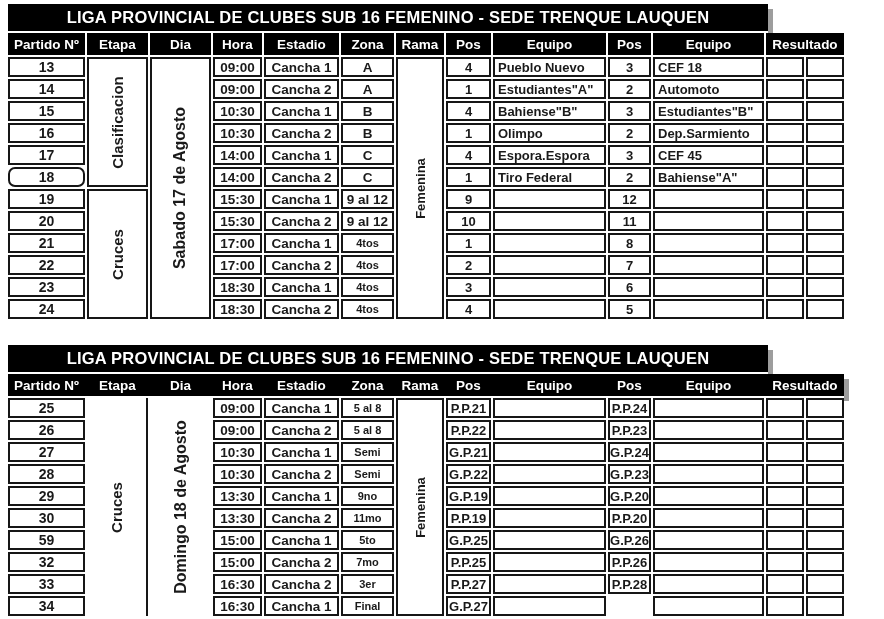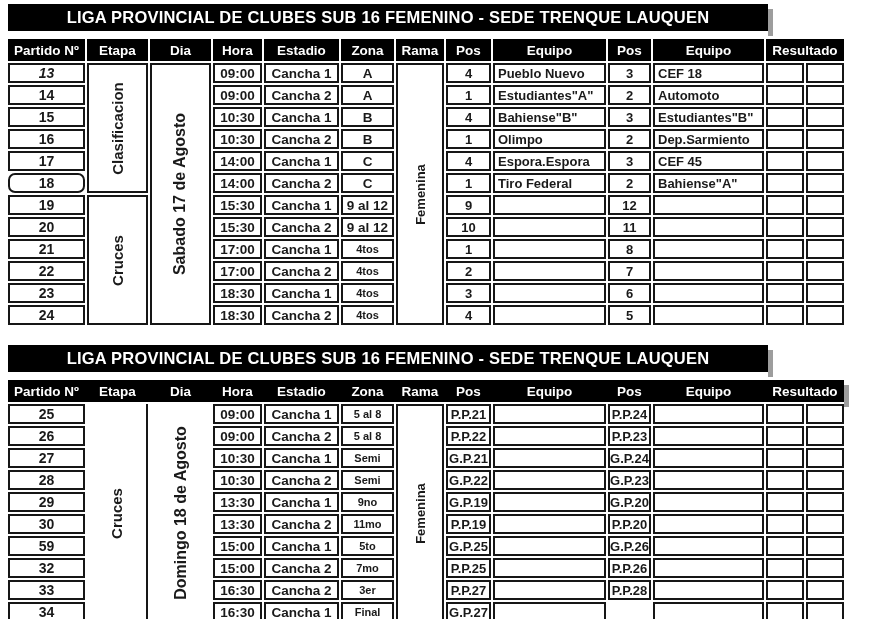--- a/index.html
+++ b/index.html
@@ -4,21 +4,21 @@
 <style>
   html,body { margin:0; padding:0; background:#fff; }
   .page {
     position:relative; width:884px; height:619px; overflow:hidden; background:#fff;
     font-family:"Liberation Sans", sans-serif; font-weight:bold;
     -webkit-font-smoothing:antialiased;
   }
   .fixture { position:absolute; left:8px; }
 
   .title-bar {
-    position:relative; width:760px; height:27px; margin-bottom:8px;
+    position:relative; width:760px; height:27px; margin-bottom:2px;
     background:var(--bar,#000); color:var(--bart,#fff);
     font-size:16.5px; letter-spacing:0.2px;
     display:flex; align-items:center; justify-content:center;
     white-space:nowrap;
   }
   .shadow-right::after {
     content:""; position:absolute; top:5px; right:-5px; width:5px; height:100%;
     background:var(--sh,#9d9d9d);
   }
 
@@ -84,21 +84,21 @@
         </div>
         <div class="cell vcell etapa-cell" style="grid-area: 8 / 2 / span 6;">
           <div class="vspan">Cruces</div>
         </div>
         <div class="cell vcell dia-cell" style="grid-area: 2 / 3 / span 12;">
           <div class="vspan">Sabado 17 de Agosto</div>
         </div>
         <div class="cell vcell rama-cell" style="grid-area: 2 / 7 / span 12;">
           <div class="vspan">Femenina</div>
         </div>
-        <div class="cell partido" style="grid-area: 2 / 1; font-style: italic;">13</div>
+        <div class="cell partido" style="grid-area: 2 / 1;">13</div>
         <div class="cell hora" style="grid-area: 2 / 4;">09:00</div>
         <div class="cell estadio" style="grid-area: 2 / 5;">Cancha 1</div>
         <div class="cell zona" style="grid-area: 2 / 6;">A</div>
         <div class="cell pos" style="grid-area: 2 / 8;">4</div>
         <div class="cell equipo left" style="grid-area: 2 / 9;">Pueblo Nuevo</div>
         <div class="cell pos" style="grid-area: 2 / 10;">3</div>
         <div class="cell equipo left" style="grid-area: 2 / 11;">CEF 18</div>
         <div class="cell res" style="grid-area: 2 / 12;"></div>
         <div class="cell res" style="grid-area: 2 / 13;"></div>
         <div class="cell partido" style="grid-area: 3 / 1;">14</div>

